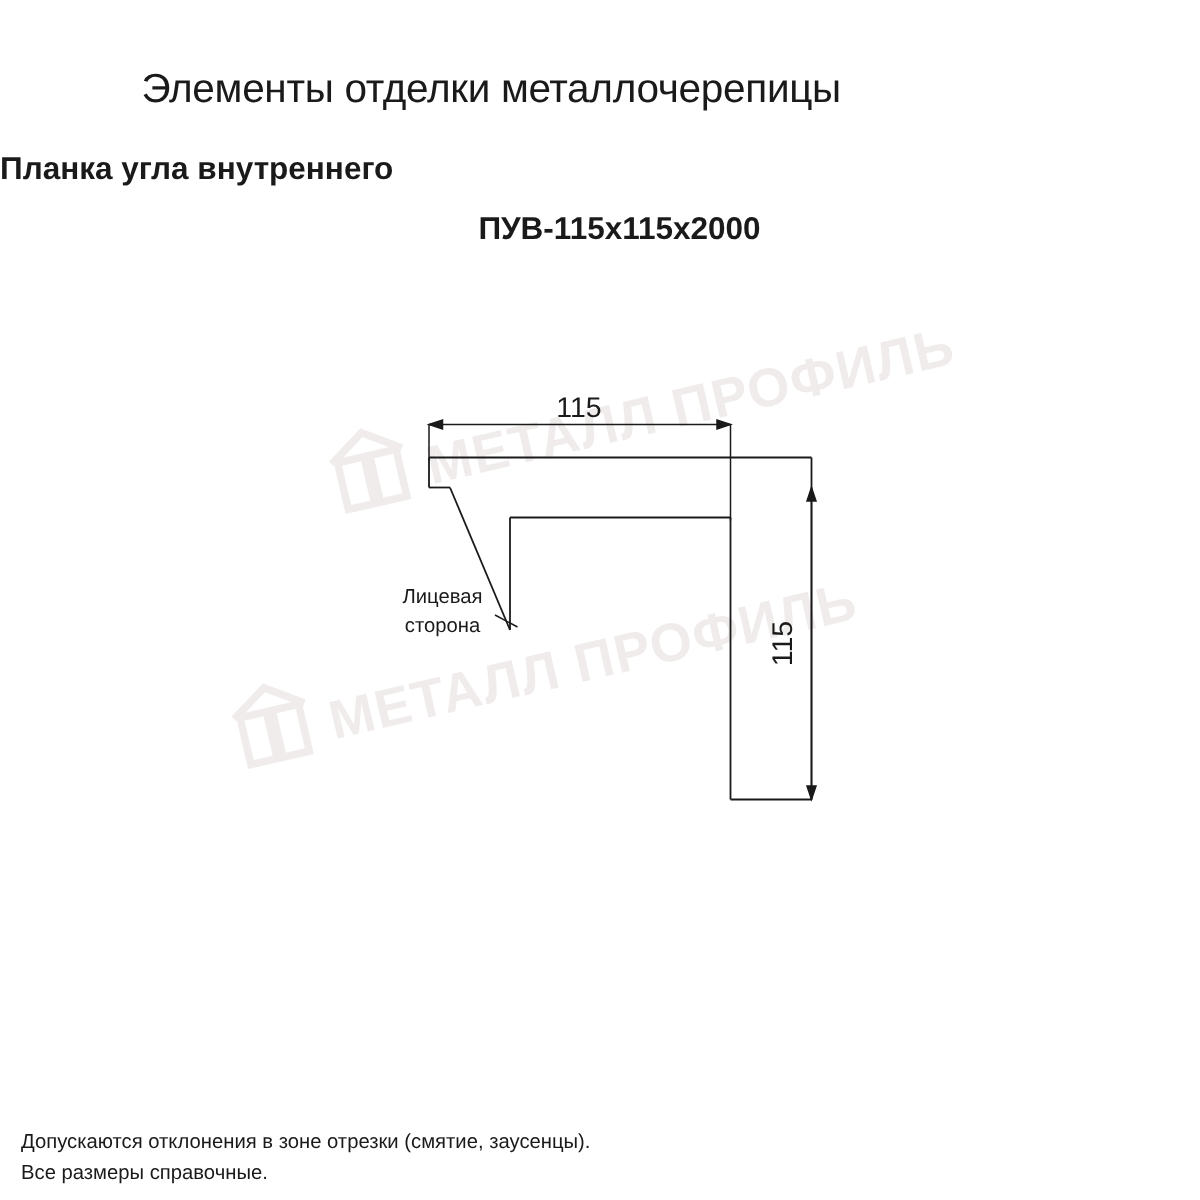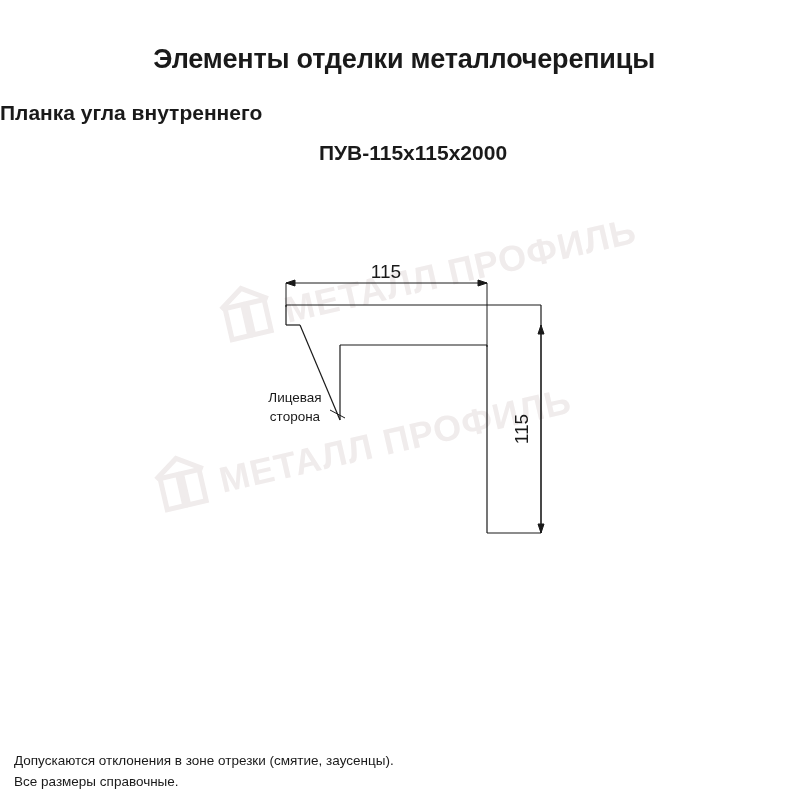--- a/index.html
+++ b/index.html
@@ -18,23 +18,23 @@
   .page {
     position: relative;
     width: 800px;
     height: 800px;
   }
   .title {
     position: absolute;
     top: 26px;
     left: 0;
     width: 655px;
-    text-align: right;
+    text-align: center;
     font-size: 27px;
-    font-weight: bold;
+    font-weight: normal;
     letter-spacing: -0.2px;
   }
   .subtitle1 {
     position: absolute;
     top: 101px;
     left: 0;
     width: 800px;
     font-size: 21px;
     font-weight: bold;
   }

